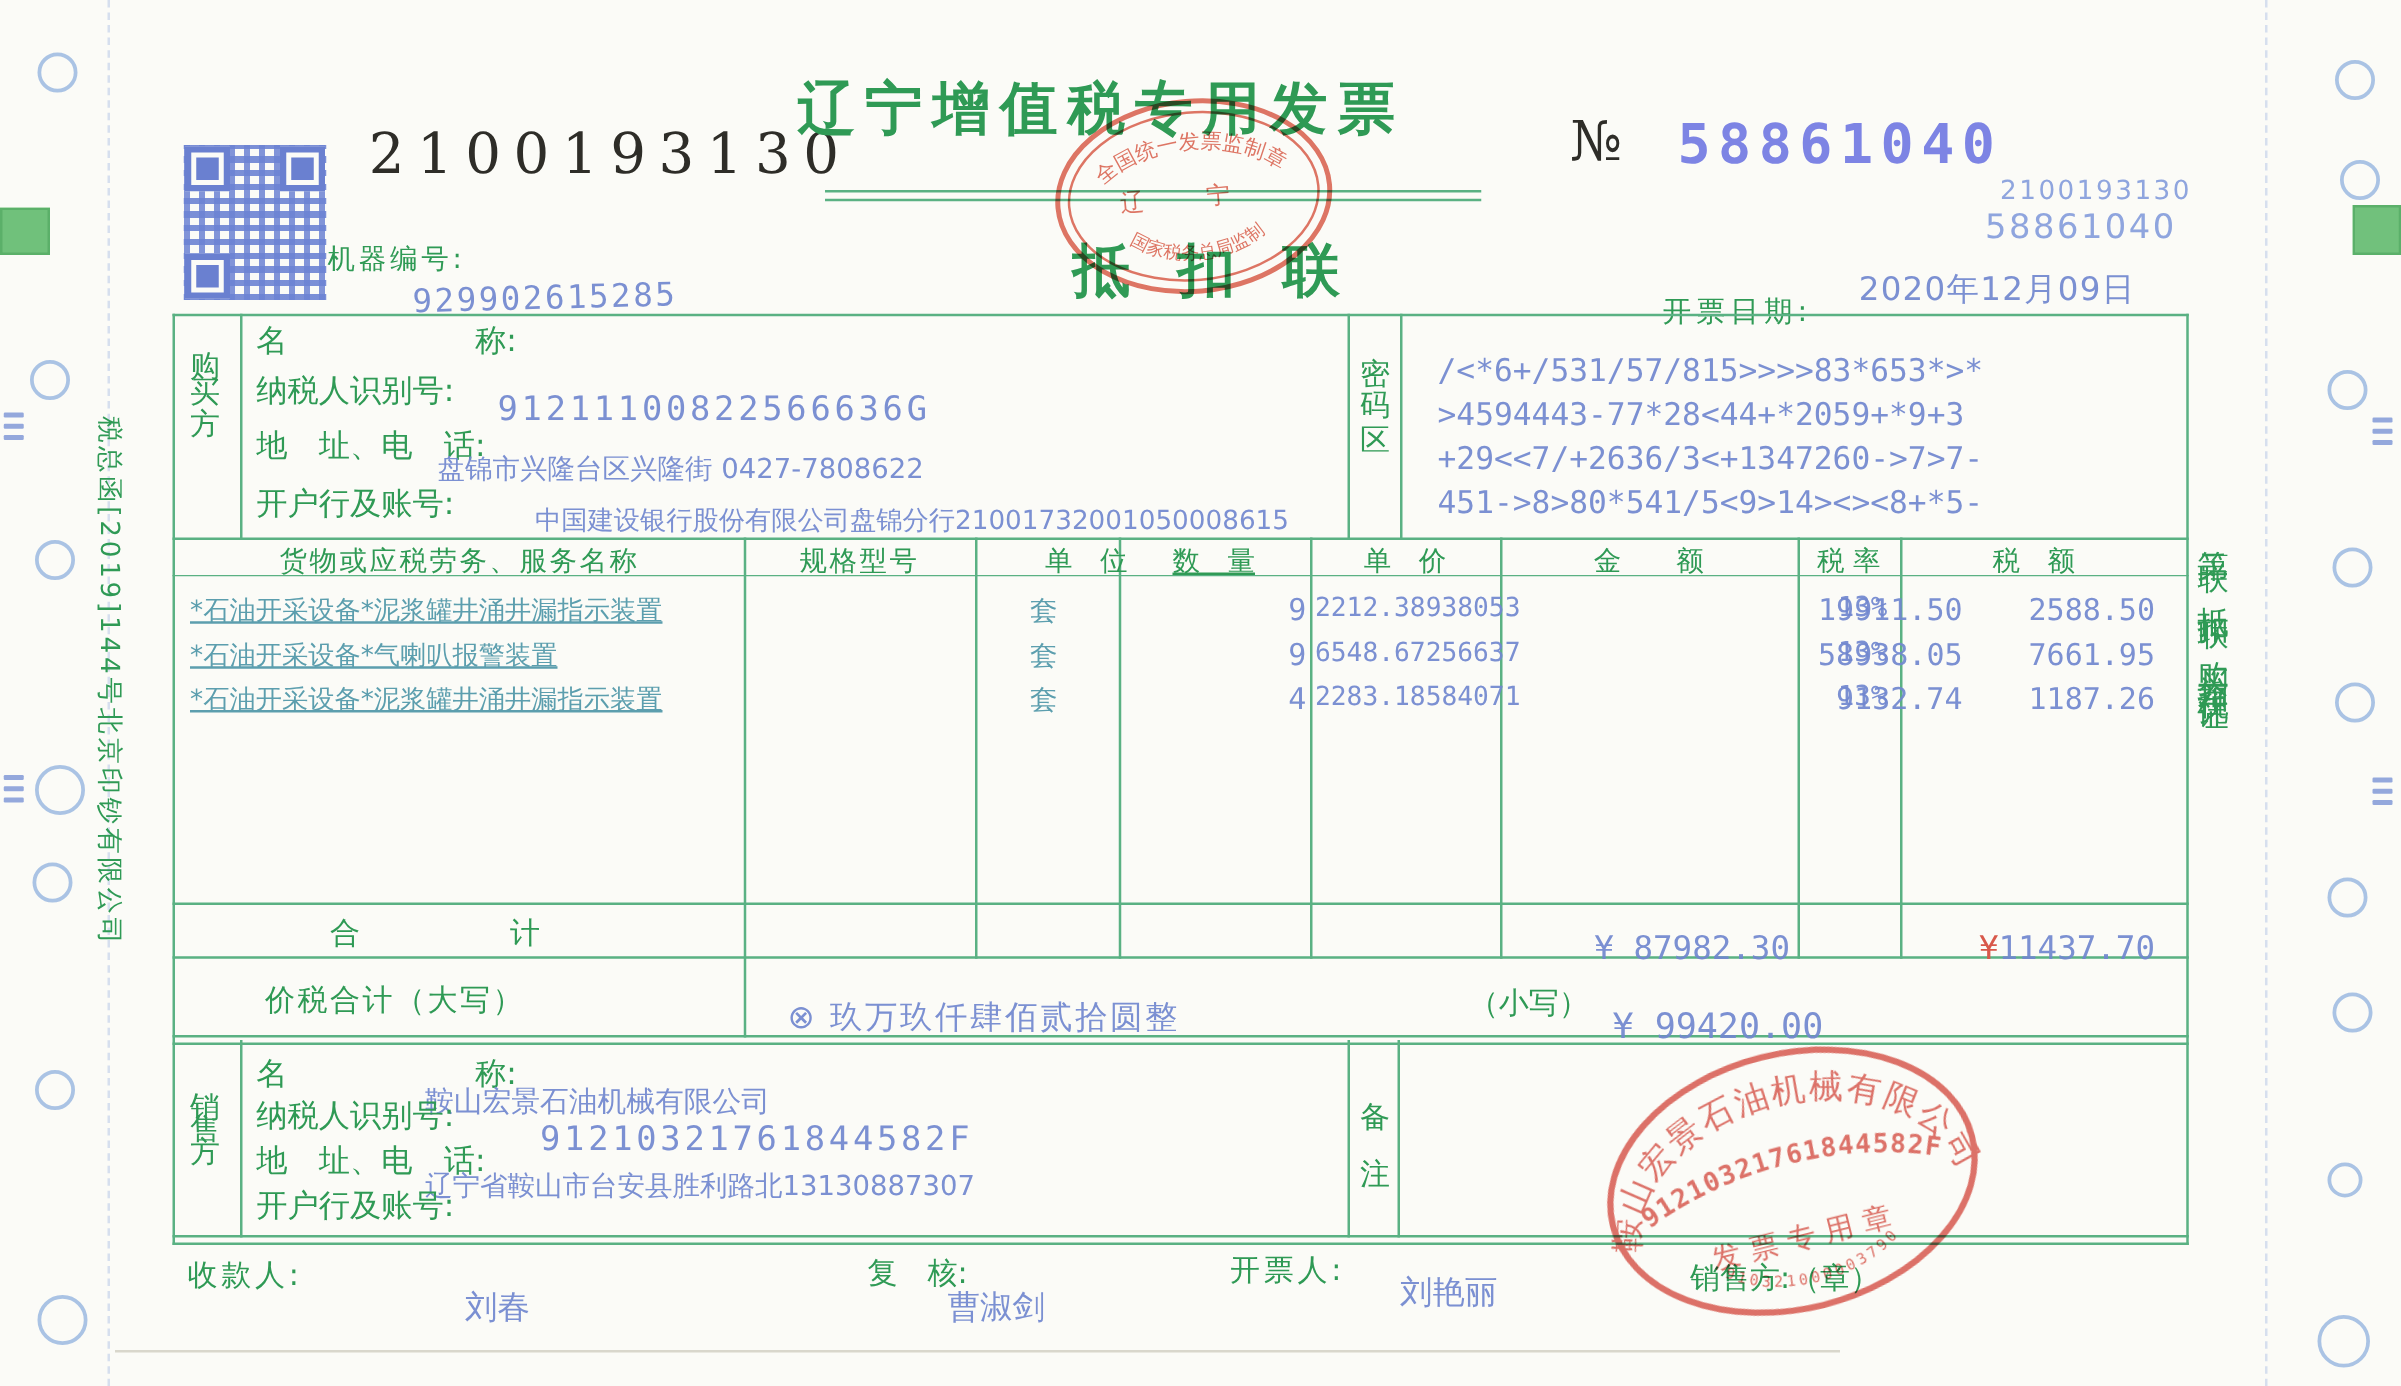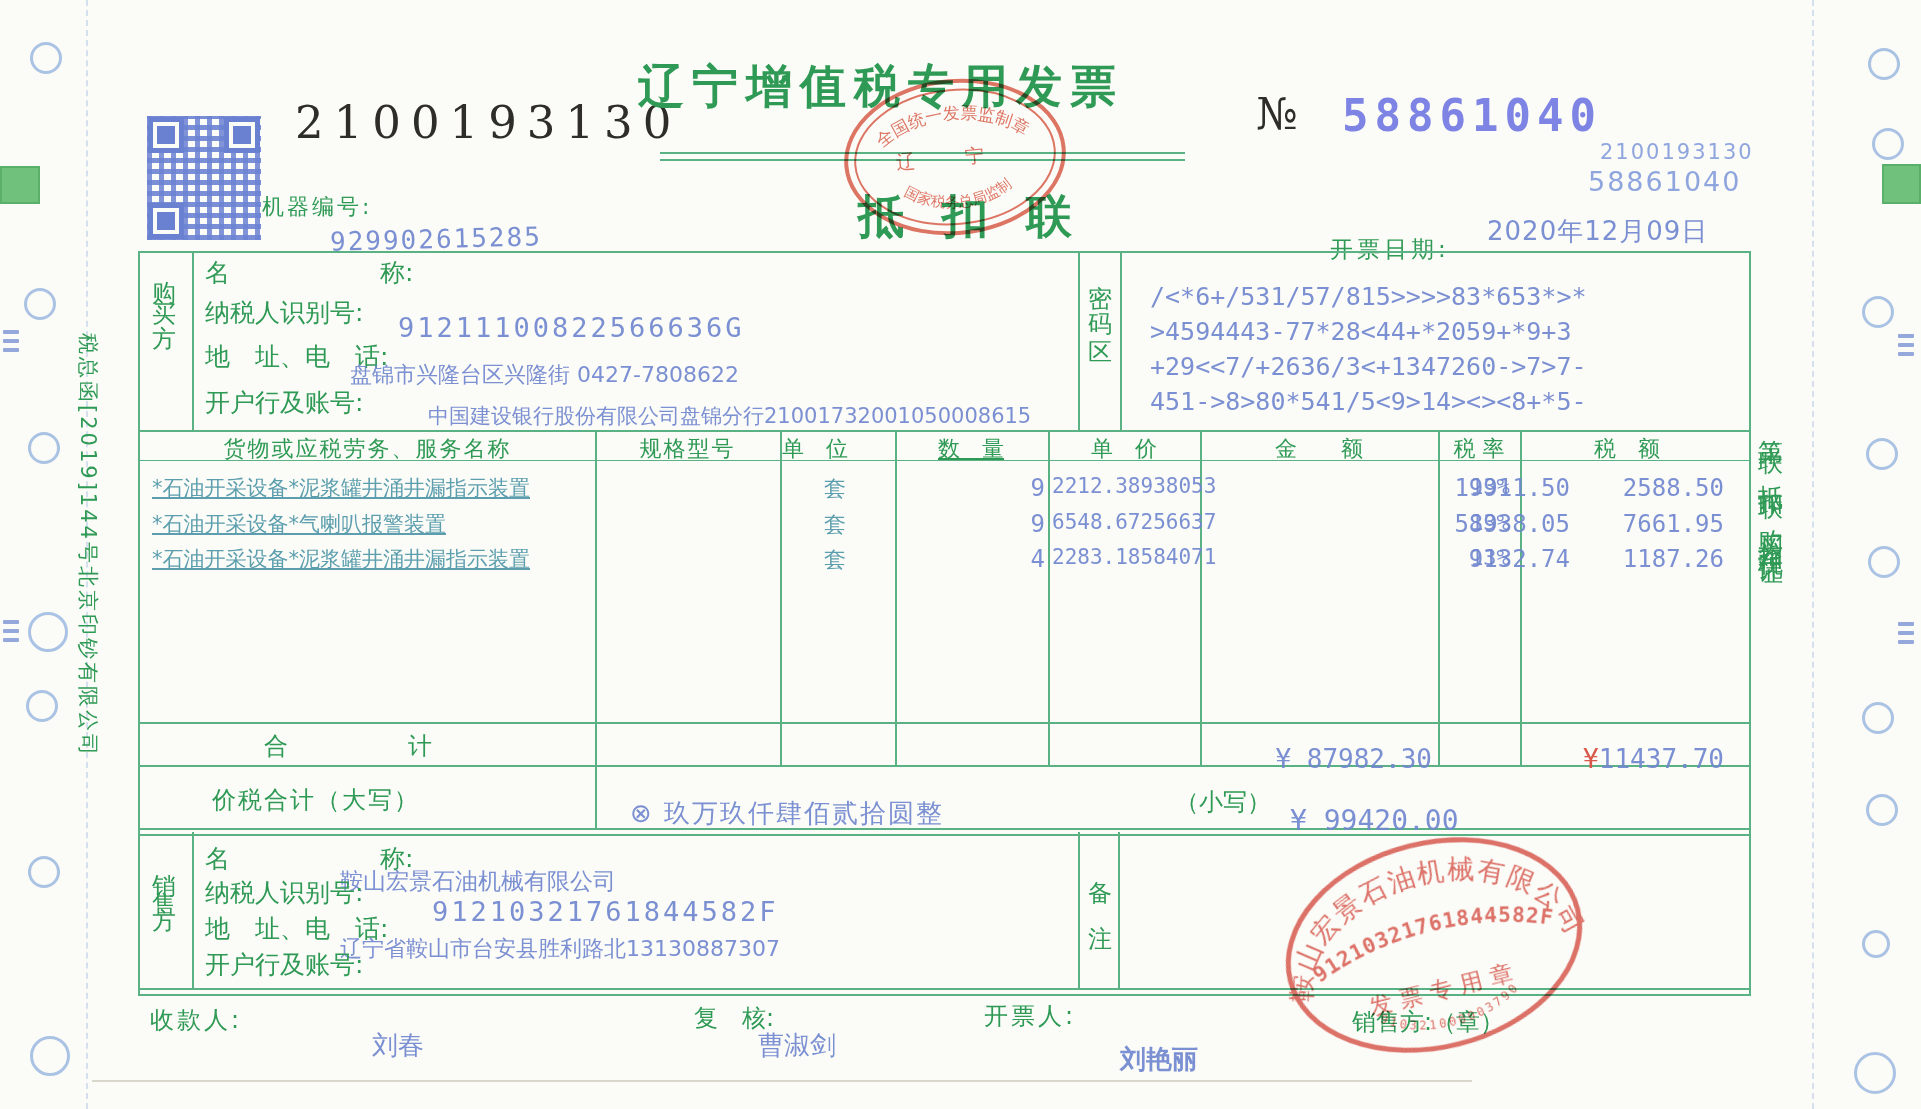--- a/index.html
+++ b/index.html
@@ -168,21 +168,21 @@
   <div class="abs b" style="left:428px;top:402px;font-size:21px;">中国建设银行股份有限公司盘锦分行21001732001050008615</div>
 
   <div class="abs vert g" style="left:1084px;top:266px;height:150px;font-size:24px;letter-spacing:28px;">密码区</div>
   <div class="abs mono b" style="left:1150px;top:282px;font-size:25px;">/&lt;*6+/531/57/815&gt;&gt;&gt;&gt;83*653*&gt;*</div>
   <div class="abs mono b" style="left:1150px;top:317px;font-size:25px;">&gt;4594443-77*28&lt;44+*2059+*9+3</div>
   <div class="abs mono b" style="left:1150px;top:352px;font-size:25px;">+29&lt;&lt;7/+2636/3&lt;+1347260-&gt;7&gt;7-</div>
   <div class="abs mono b" style="left:1150px;top:387px;font-size:25px;">451-&gt;8&gt;80*541/5&lt;9&gt;14&gt;&lt;&gt;&lt;8+*5-</div>
 
   <div class="abs g" style="left:195px;top:434px;width:345px;text-align:center;font-size:22px;letter-spacing:2px;">货物或应税劳务、服务名称</div>
   <div class="abs g" style="left:600px;top:434px;width:175px;text-align:center;font-size:22px;letter-spacing:2px;">规格型号</div>
-  <div class="abs g" style="left:782px;top:434px;width:110px;font-size:22px;">单　位</div>
+  <div class="abs g" style="left:782px;top:434px;width:110px;text-align:center;font-size:22px;padding-left:32px;">单　位</div>
   <div class="abs g" style="left:897px;top:434px;width:148px;text-align:center;font-size:22px;text-decoration:underline;">数　量</div>
   <div class="abs g" style="left:1050px;top:434px;width:148px;text-align:center;font-size:22px;">单　价</div>
   <div class="abs g" style="left:1202px;top:434px;width:234px;text-align:center;font-size:22px;">金　　额</div>
   <div class="abs g" style="left:1440px;top:434px;width:78px;text-align:center;font-size:22px;">税 率</div>
   <div class="abs g" style="left:1522px;top:434px;width:210px;text-align:center;font-size:22px;">税　额</div>
 
   <div class="irow" style="top:474px;">
     <span class="cell cn t">*石油开采设备*泥浆罐井涌井漏指示装置</span>
     <span class="cell cu t">套</span>
     <span class="cell cq mono b">9</span>
@@ -230,21 +230,21 @@
   <div class="abs b" style="left:340px;top:934px;font-size:22px;">辽宁省鞍山市台安县胜利路北13130887307</div>
   <div class="abs g" style="left:205px;top:948px;font-size:25px;">开户行及账号:</div>
 
   <div class="abs vert g" style="left:1084px;top:862px;height:120px;font-size:24px;letter-spacing:44px;">备注</div>
 
   <div class="abs g" style="left:150px;top:1004px;font-size:24px;letter-spacing:3px;">收款人:</div>
   <div class="abs b" style="left:372px;top:1028px;font-size:26px;">刘春</div>
   <div class="abs g" style="left:694px;top:1002px;font-size:24px;">复　核:</div>
   <div class="abs b" style="left:758px;top:1028px;font-size:26px;">曹淑剑</div>
   <div class="abs g" style="left:984px;top:1000px;font-size:24px;letter-spacing:3px;">开票人:</div>
-  <div class="abs b" style="left:1120px;top:1042px;font-size:26px;font-weight:bold;">刘艳丽</div>
+  <div class="abs b" style="left:1120px;top:1016px;font-size:26px;">刘艳丽</div>
   <div class="abs g" style="left:1352px;top:1006px;font-size:24px;">销售方:（章）</div>
 
   <svg class="stamp" style="left:1278px;top:836px;width:312px;height:218px;transform:rotate(-14deg);opacity:.82;filter:blur(.3px);" viewBox="0 0 312 218">
     <defs>
       <path id="coArc" d="M 24,138 A 132,92 0 0 1 288,138"></path>
       <path id="idArc" d="M 32,120 A 250,190 0 0 1 280,120"></path>
       <path id="serArc" d="M 74,160 A 94,60 0 0 0 240,160"></path>
     </defs>
     <ellipse cx="156" cy="109" rx="148" ry="102" fill="none" stroke="#d9544a" stroke-width="5"></ellipse>
     <text font-size="27" fill="#d9544a" letter-spacing="2" style="font-family:'DejaVu Sans',sans-serif;">

